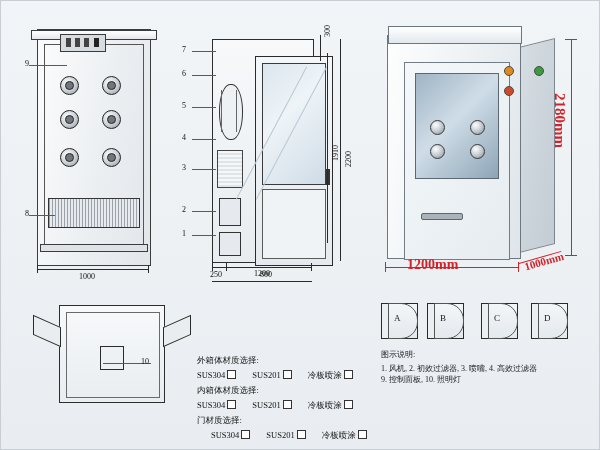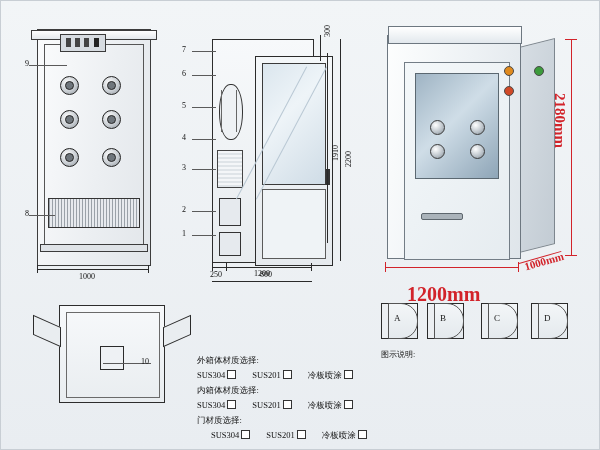--- a/index.html
+++ b/index.html
@@ -231,21 +231,21 @@
     </div>
 
     <div class="dimline" style="left:192px;top:16px;width:1px;height:216px;"></div>
     <div class="dimline" style="left:186px;top:16px;width:12px;height:1px;"></div>
     <div class="dimline" style="left:186px;top:232px;width:12px;height:1px;"></div>
     <div class="dimtxt" style="left:172px;top:70px;font-size:15px;writing-mode:vertical-rl;">2180mm</div>
 
     <div class="dimline" style="left:6px;top:244px;width:134px;height:1px;"></div>
     <div class="dimline" style="left:6px;top:239px;width:1px;height:10px;"></div>
     <div class="dimline" style="left:139px;top:239px;width:1px;height:10px;"></div>
-    <div class="dimtxt" style="left:28px;top:260px;font-size:20px;">1200mm</div>
+    <div class="dimtxt" style="left:28px;top:234px;font-size:14px;">1200mm</div>
 
     <div class="dimline" style="left:140px;top:240px;width:44px;height:1px;transform:rotate(-16deg);transform-origin:left center;"></div>
     <div class="dimtxt" style="left:144px;top:238px;font-size:11px;transform:rotate(-16deg);transform-origin:left top;">1000mm</div>
   </div>
 
   <div class="abs" id="p4">
     <div class="top-box">
       <div class="top-inner"></div>
       <div class="top-sq"></div>
     </div>
@@ -291,16 +291,18 @@
     </div>
     <div class="dcell" style="left:150px;">
       <div class="dframe"></div>
       <div class="dleaf"></div>
       <div class="dsemi"></div>
       <div class="dletter">D</div>
     </div>
 
     <div class="legend">
       <div class="leg-title">图示说明:</div>
+      <div class="leg-line">1. 风机,   2. 初效过滤器,   3. 喷嘴,   4. 高效过滤器</div>
+      <div class="leg-line">9. 控制面板,   10. 照明灯</div>
     </div>
   </div>
 
 </div>
 
 </body></html>

